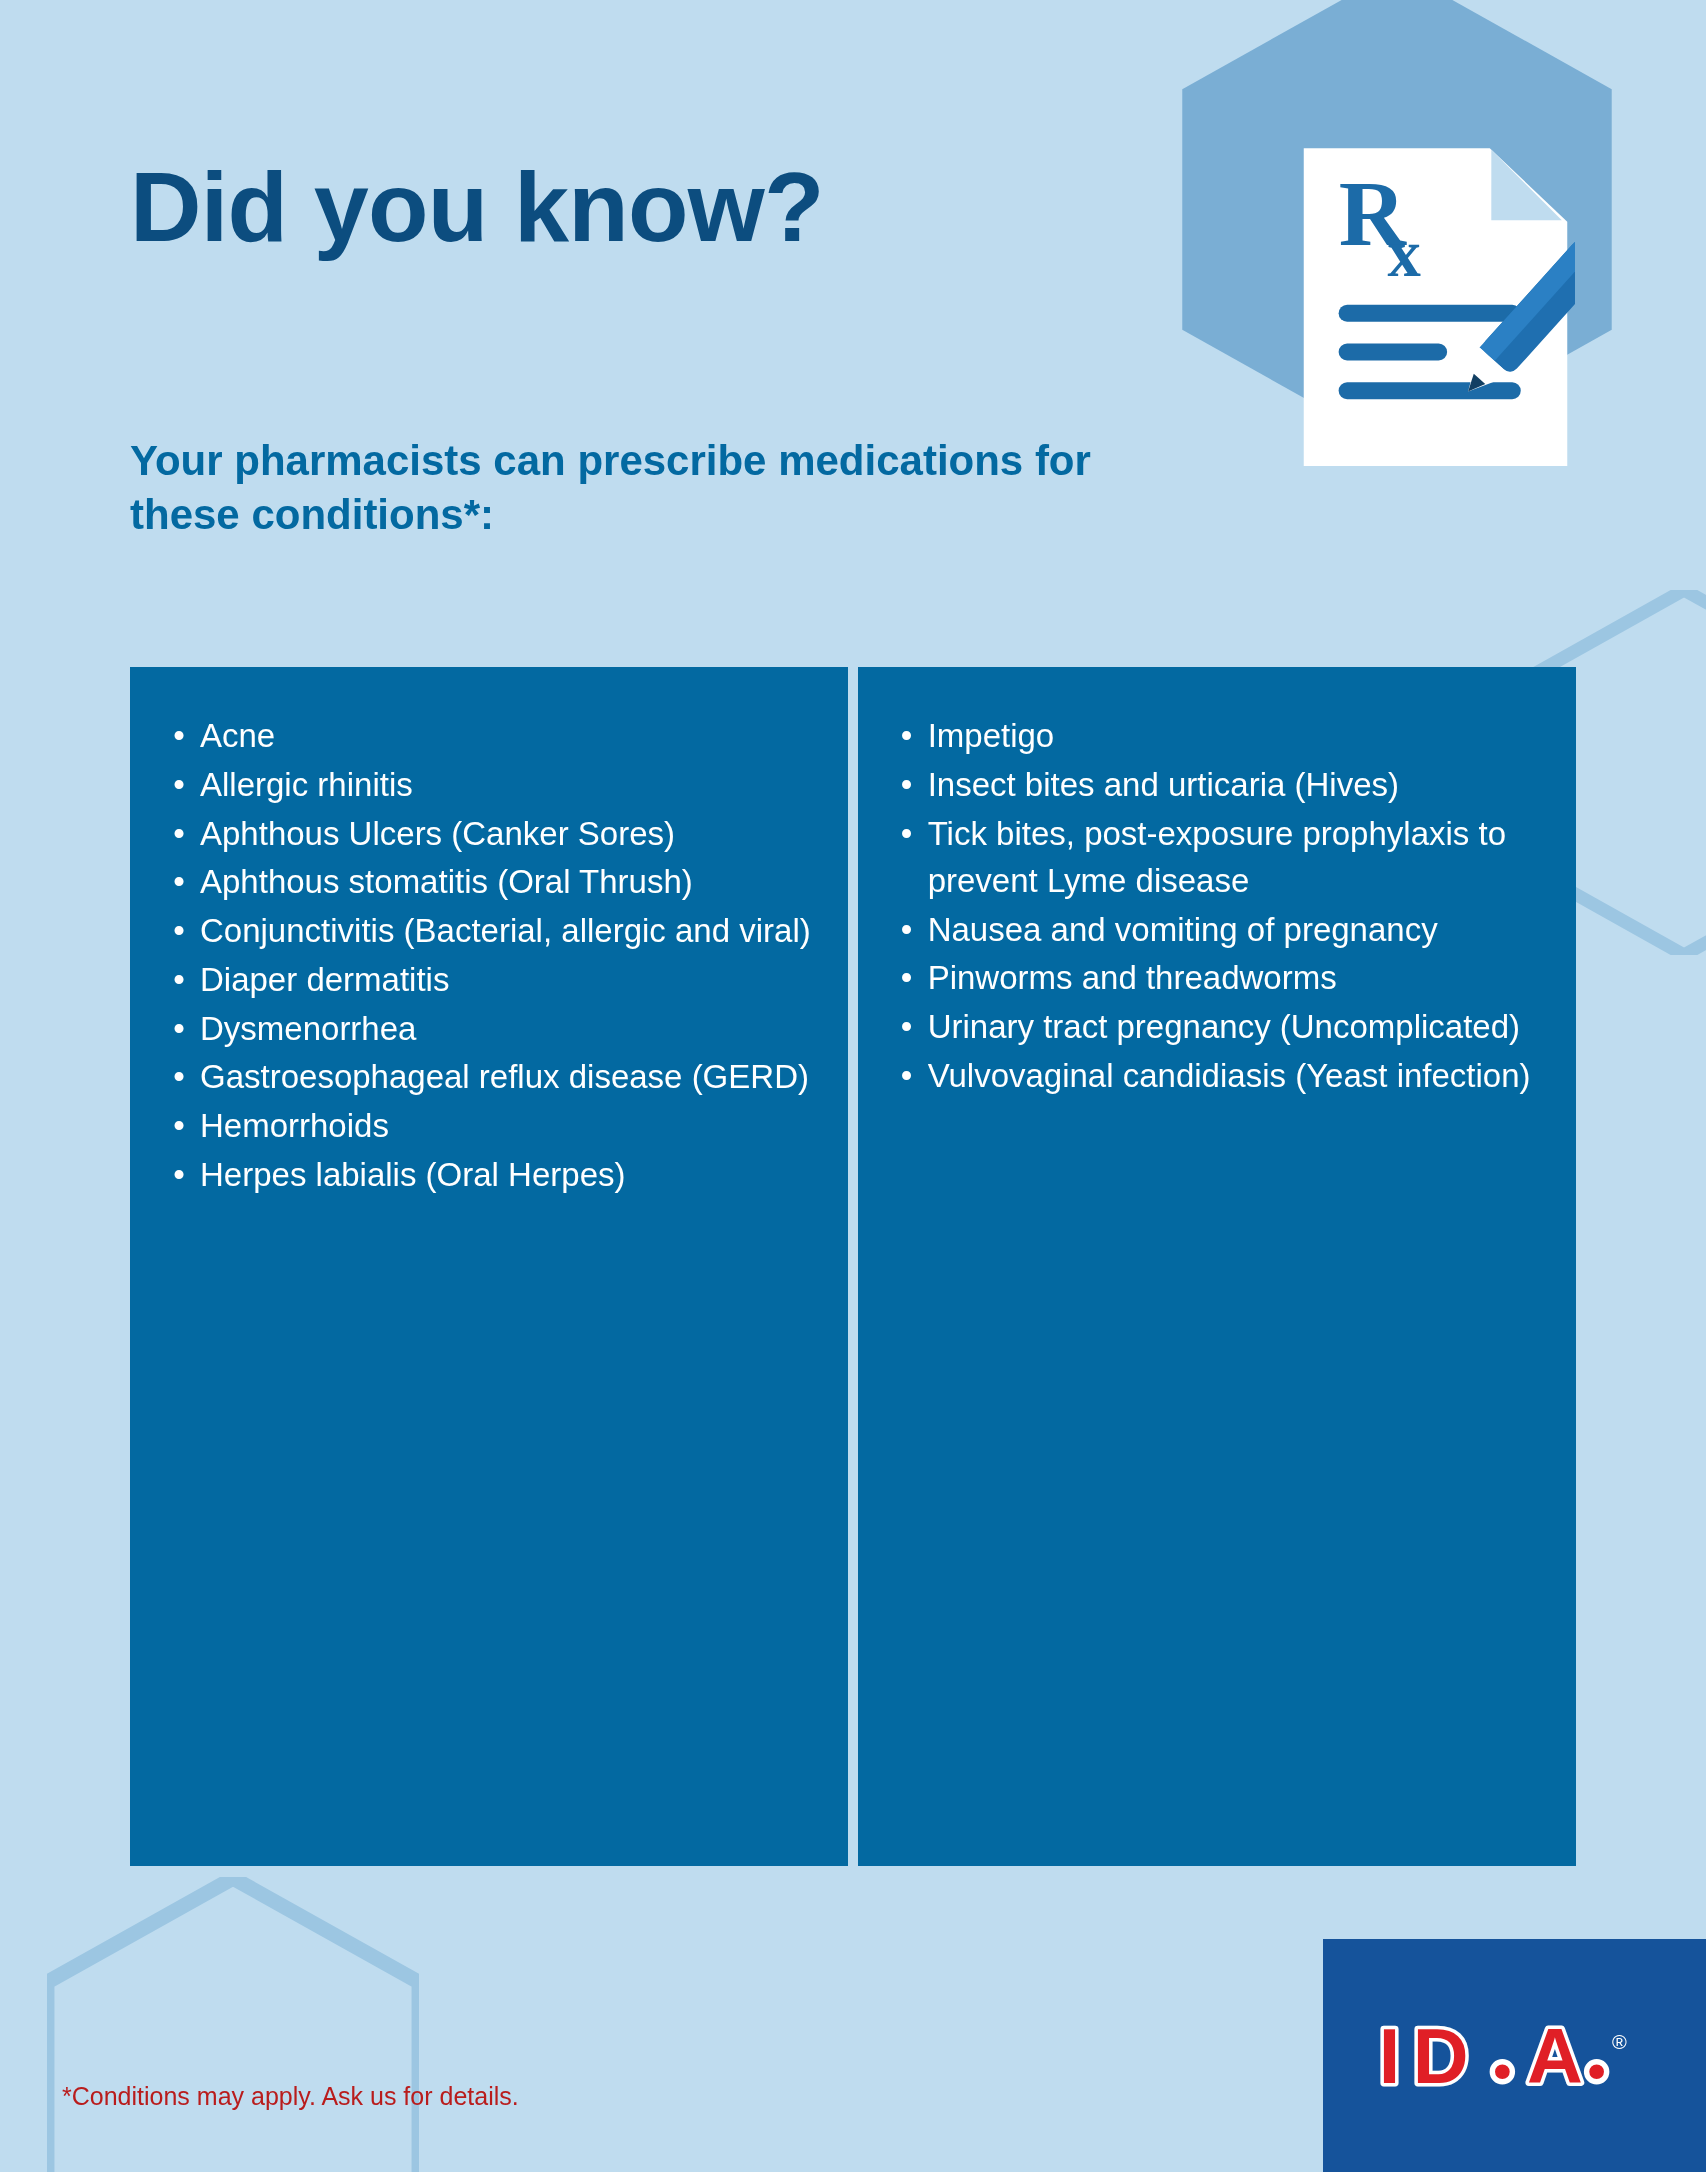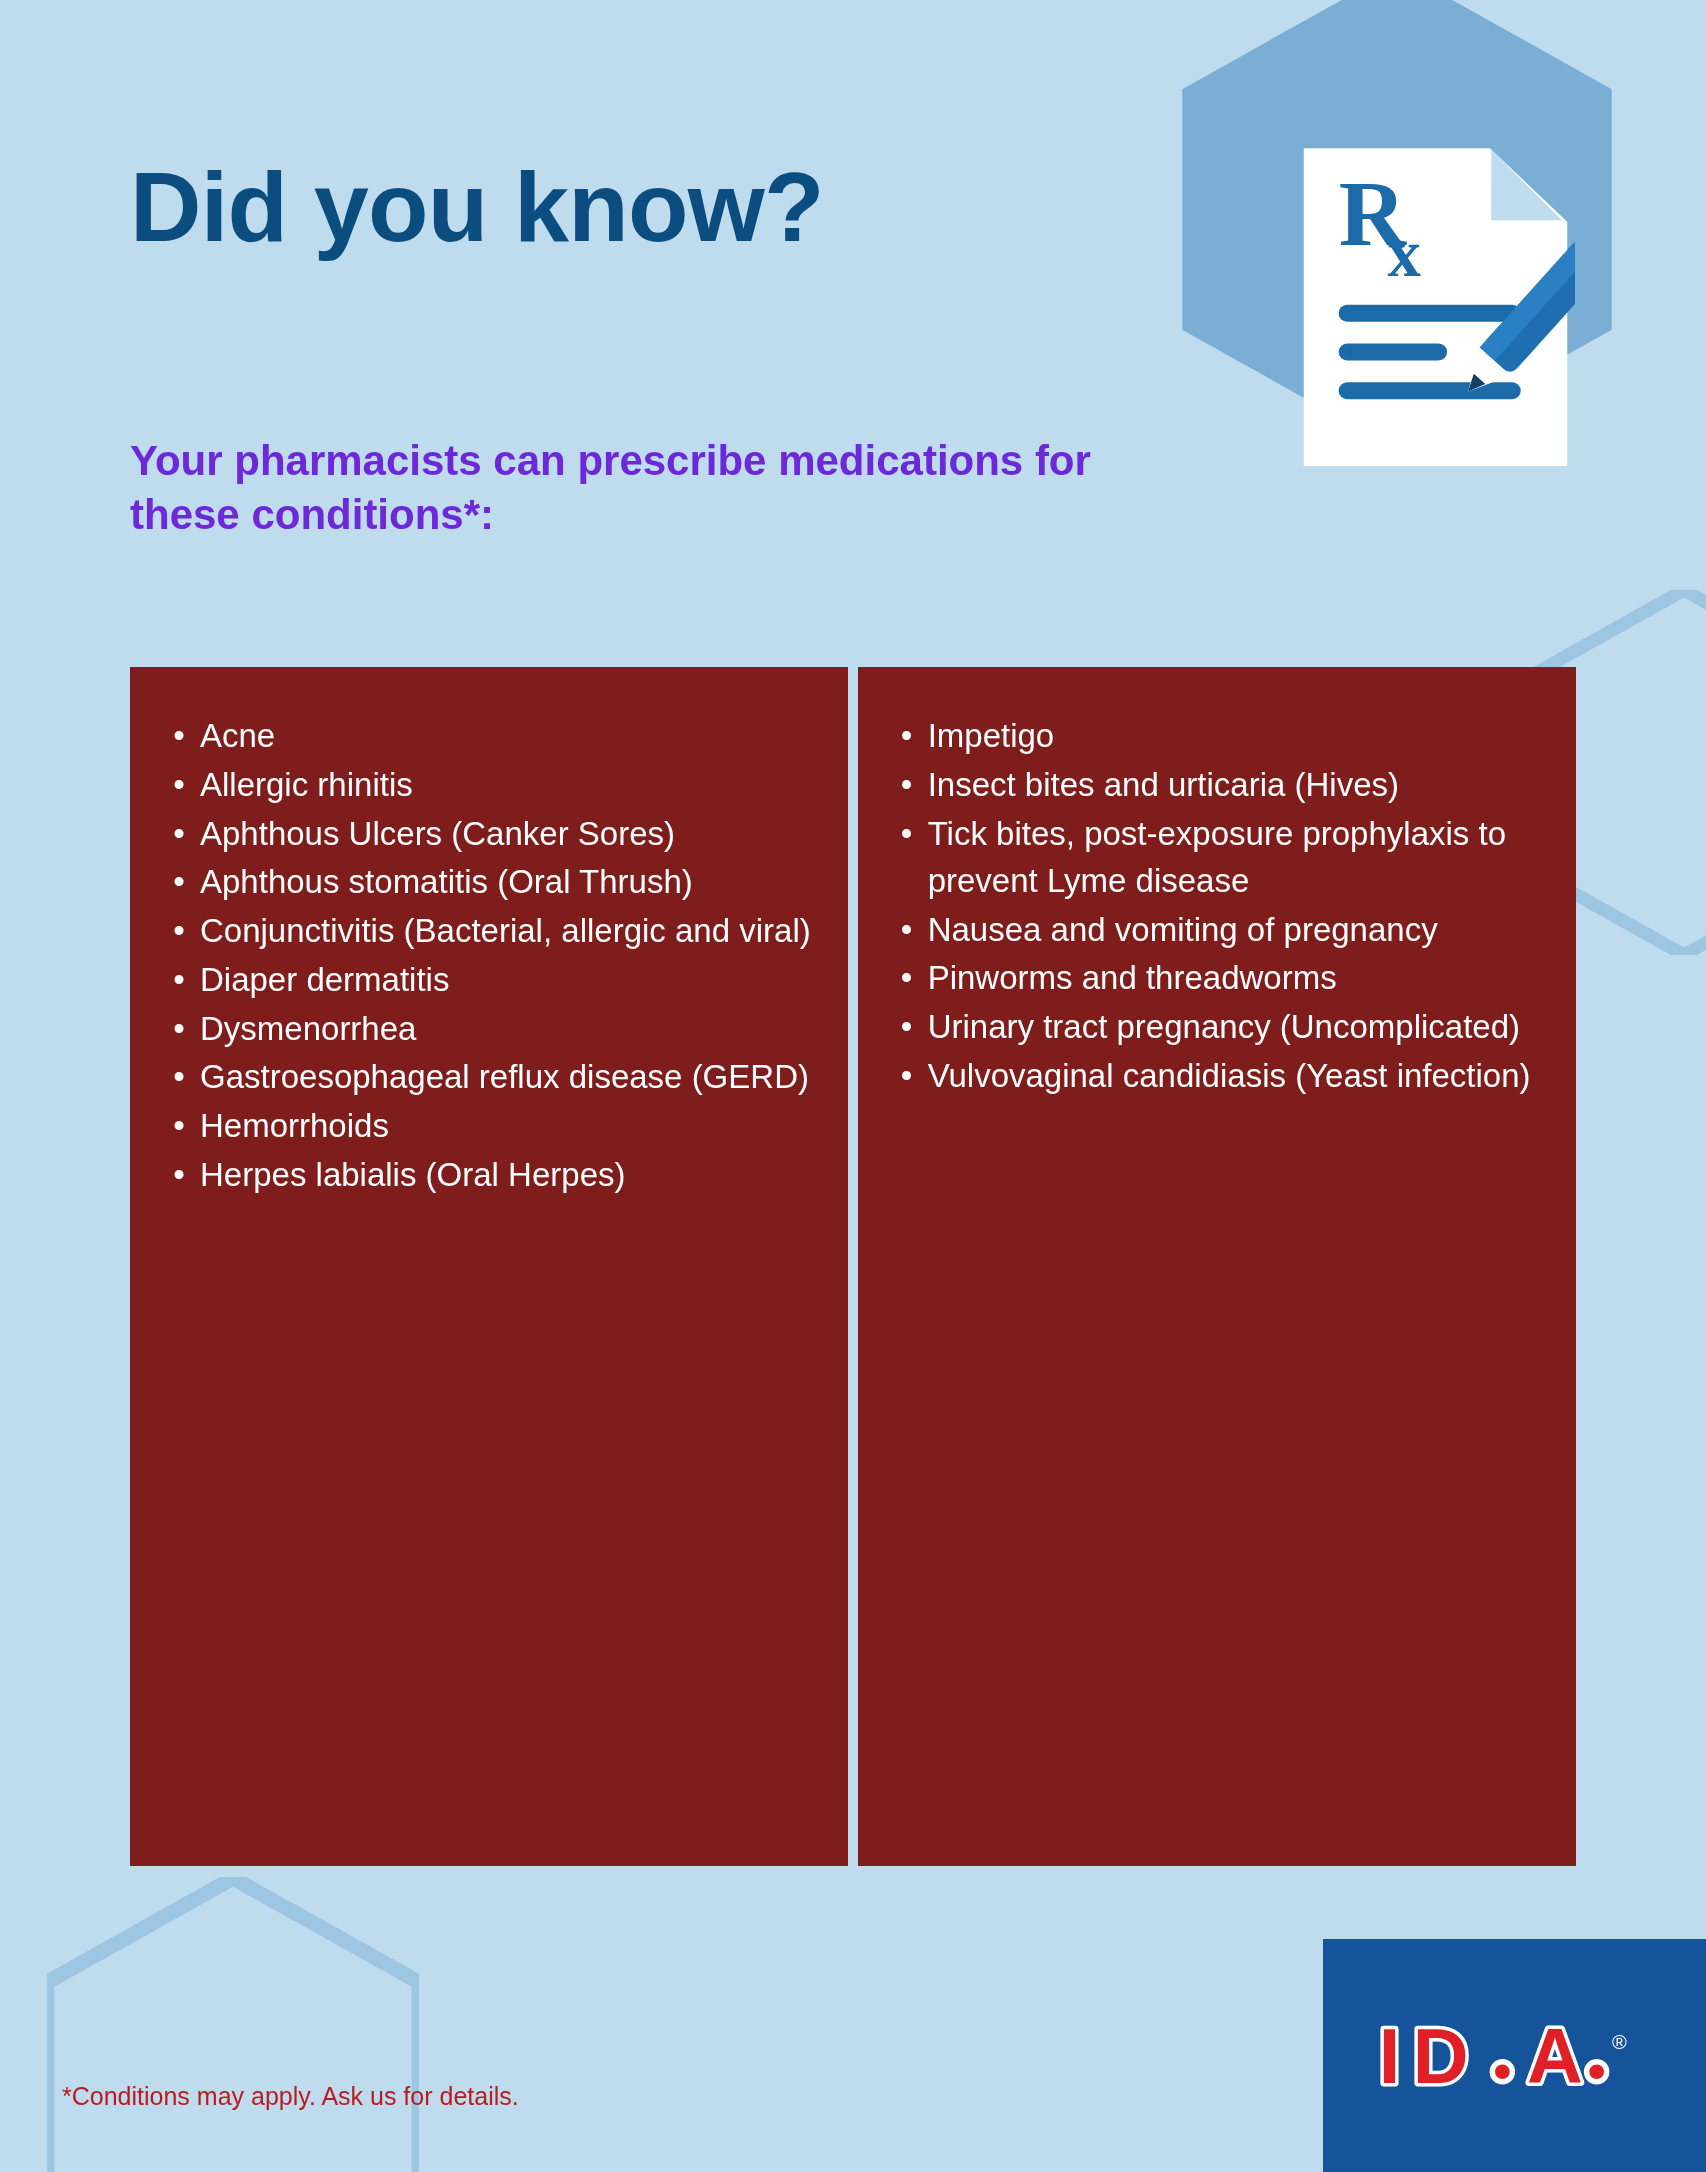--- a/index.html
+++ b/index.html
@@ -57,21 +57,21 @@
     letter-spacing: -0.8px;
     line-height: 1;
   }
   .subhead {
     position: absolute;
     left: 130px;
     top: 434px;
     width: 962px;
     font-size: 42px;
     font-weight: bold;
-    color: #6d28d9;
+    color: #0369a1;
     line-height: 1.28;
   }
 
   
   .rx-art {
     position: absolute;
     top: 140px;
     right: 132px;
     width: 279px;
     height: 334px;
@@ -81,21 +81,21 @@
   .panels {
     position: absolute;
     left: 130px;
     top: 667px;
     width: 1446px;
     height: 1199px;
     display: flex;
     gap: 9.3px;
   }
   .panel {
-    background: #7f1d1d;
+    background: #0369a1;
     flex: 1 1 0;
     padding: 45px 31px 31px 37px;
     box-sizing: border-box;
   }
   ul.cond-list {
     list-style: none;
     margin: 0;
     padding: 0;
   }
   ul.cond-list li {

